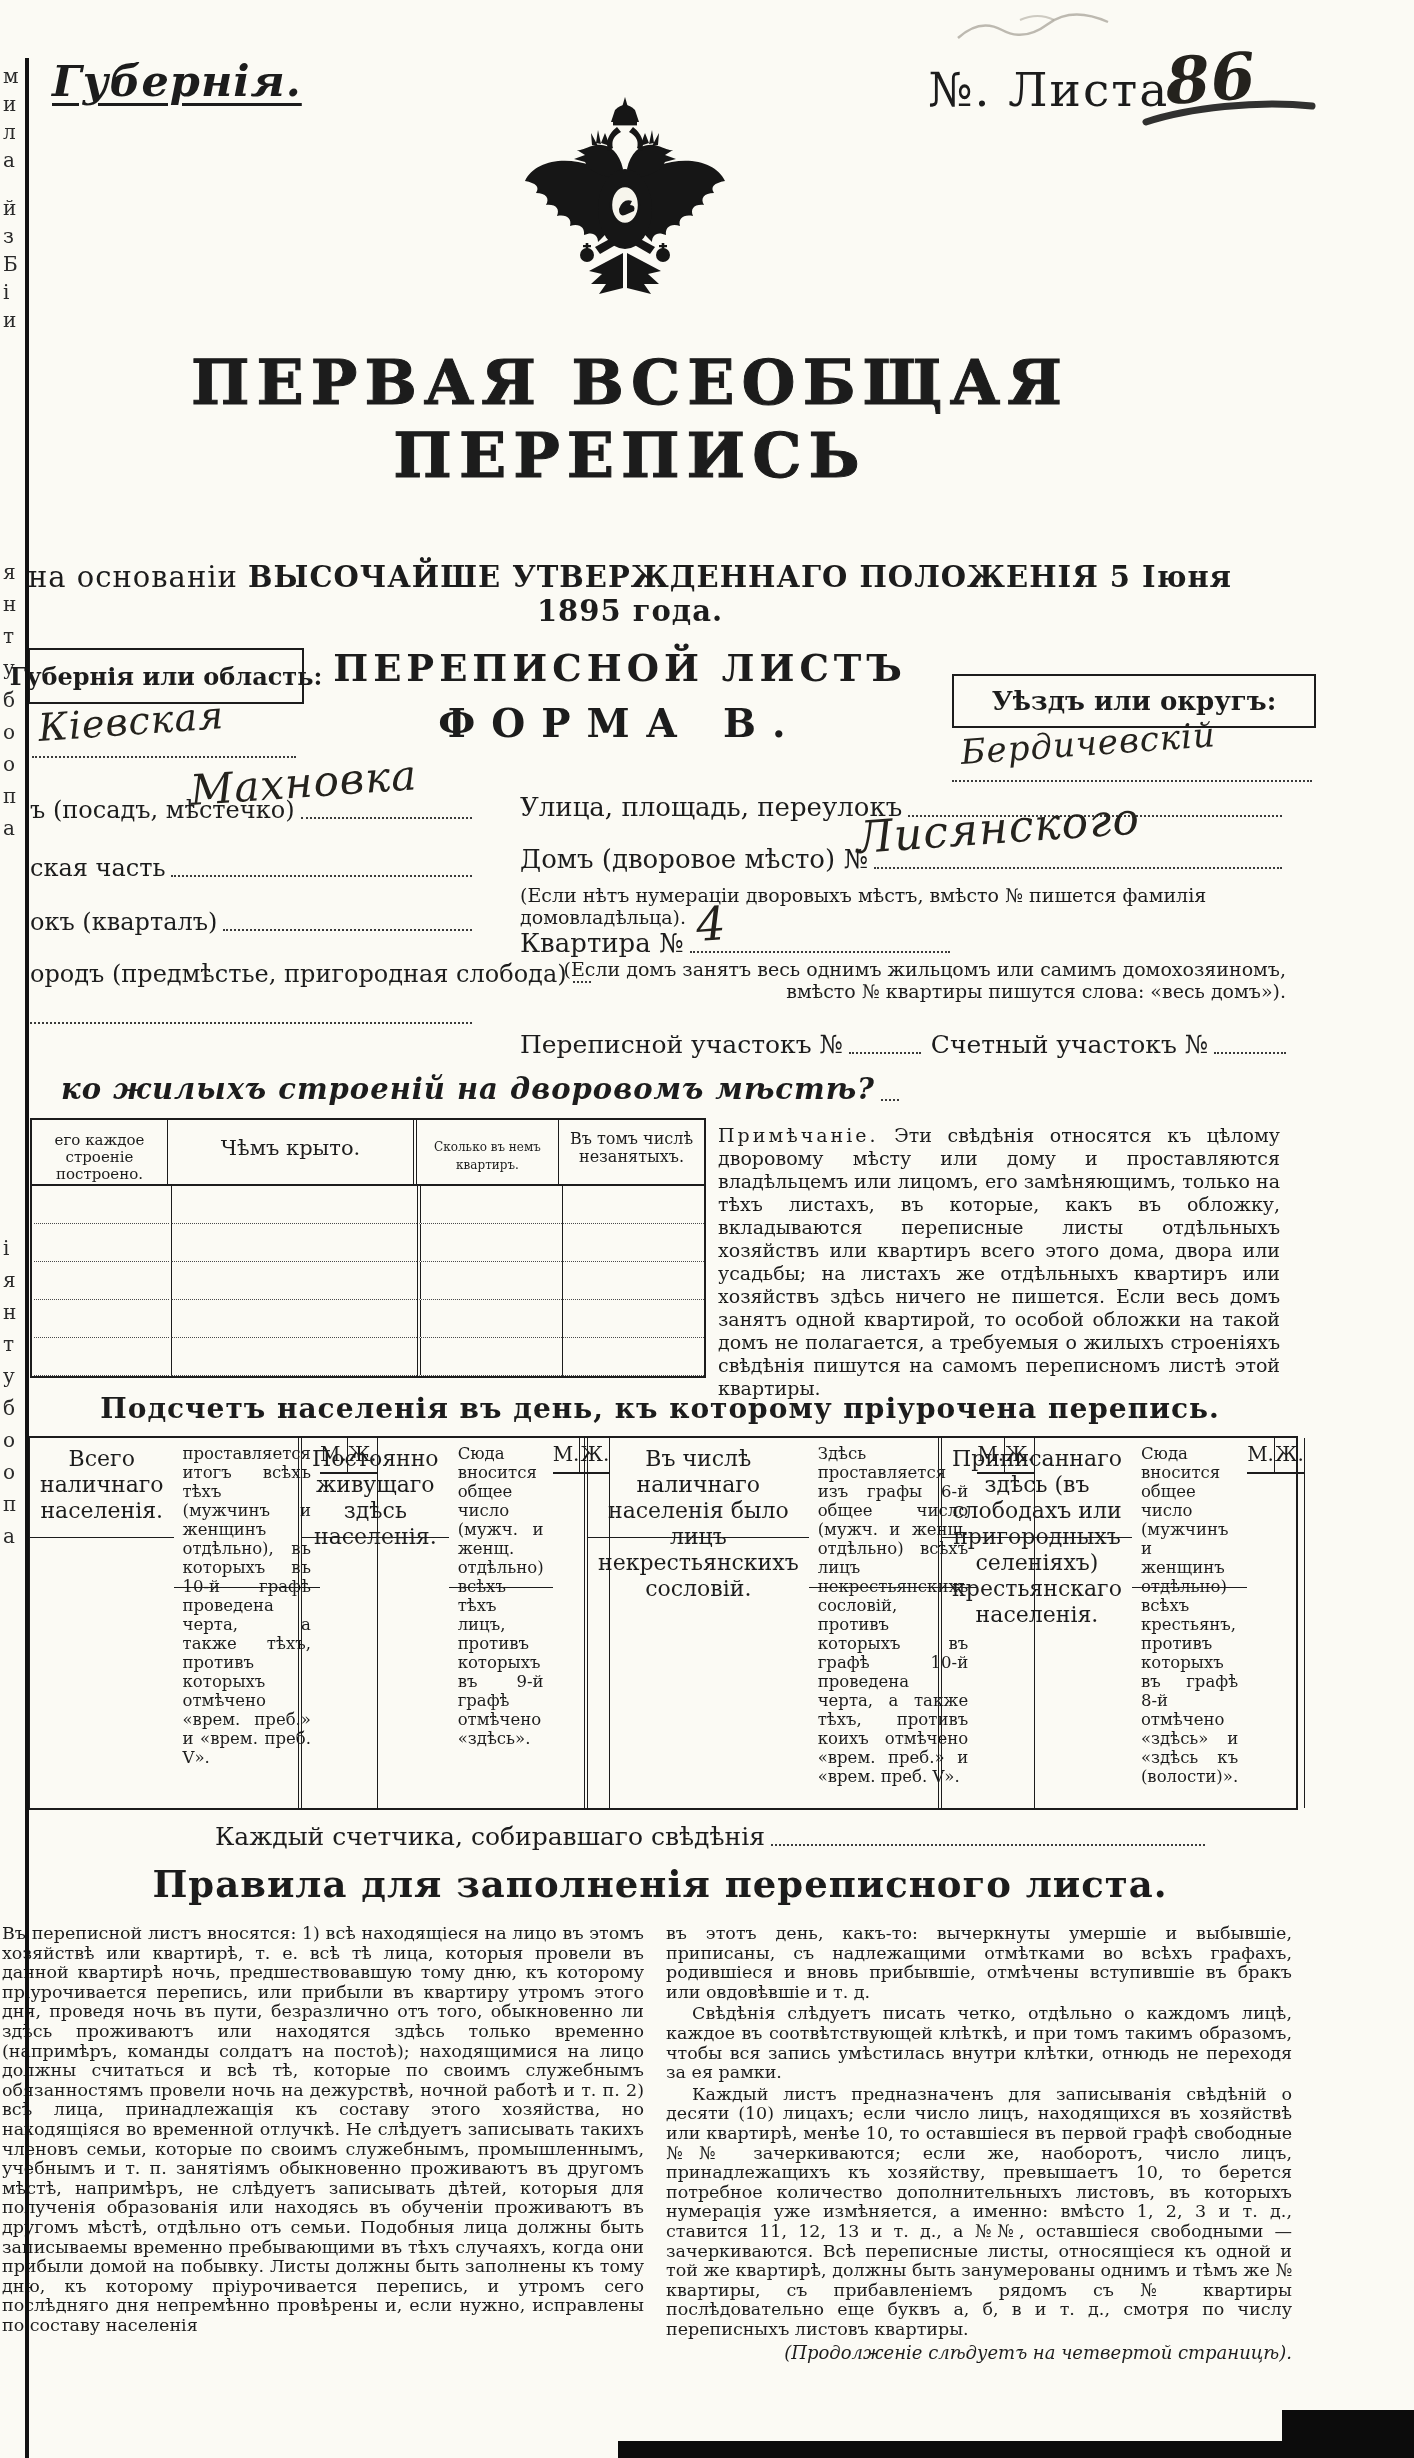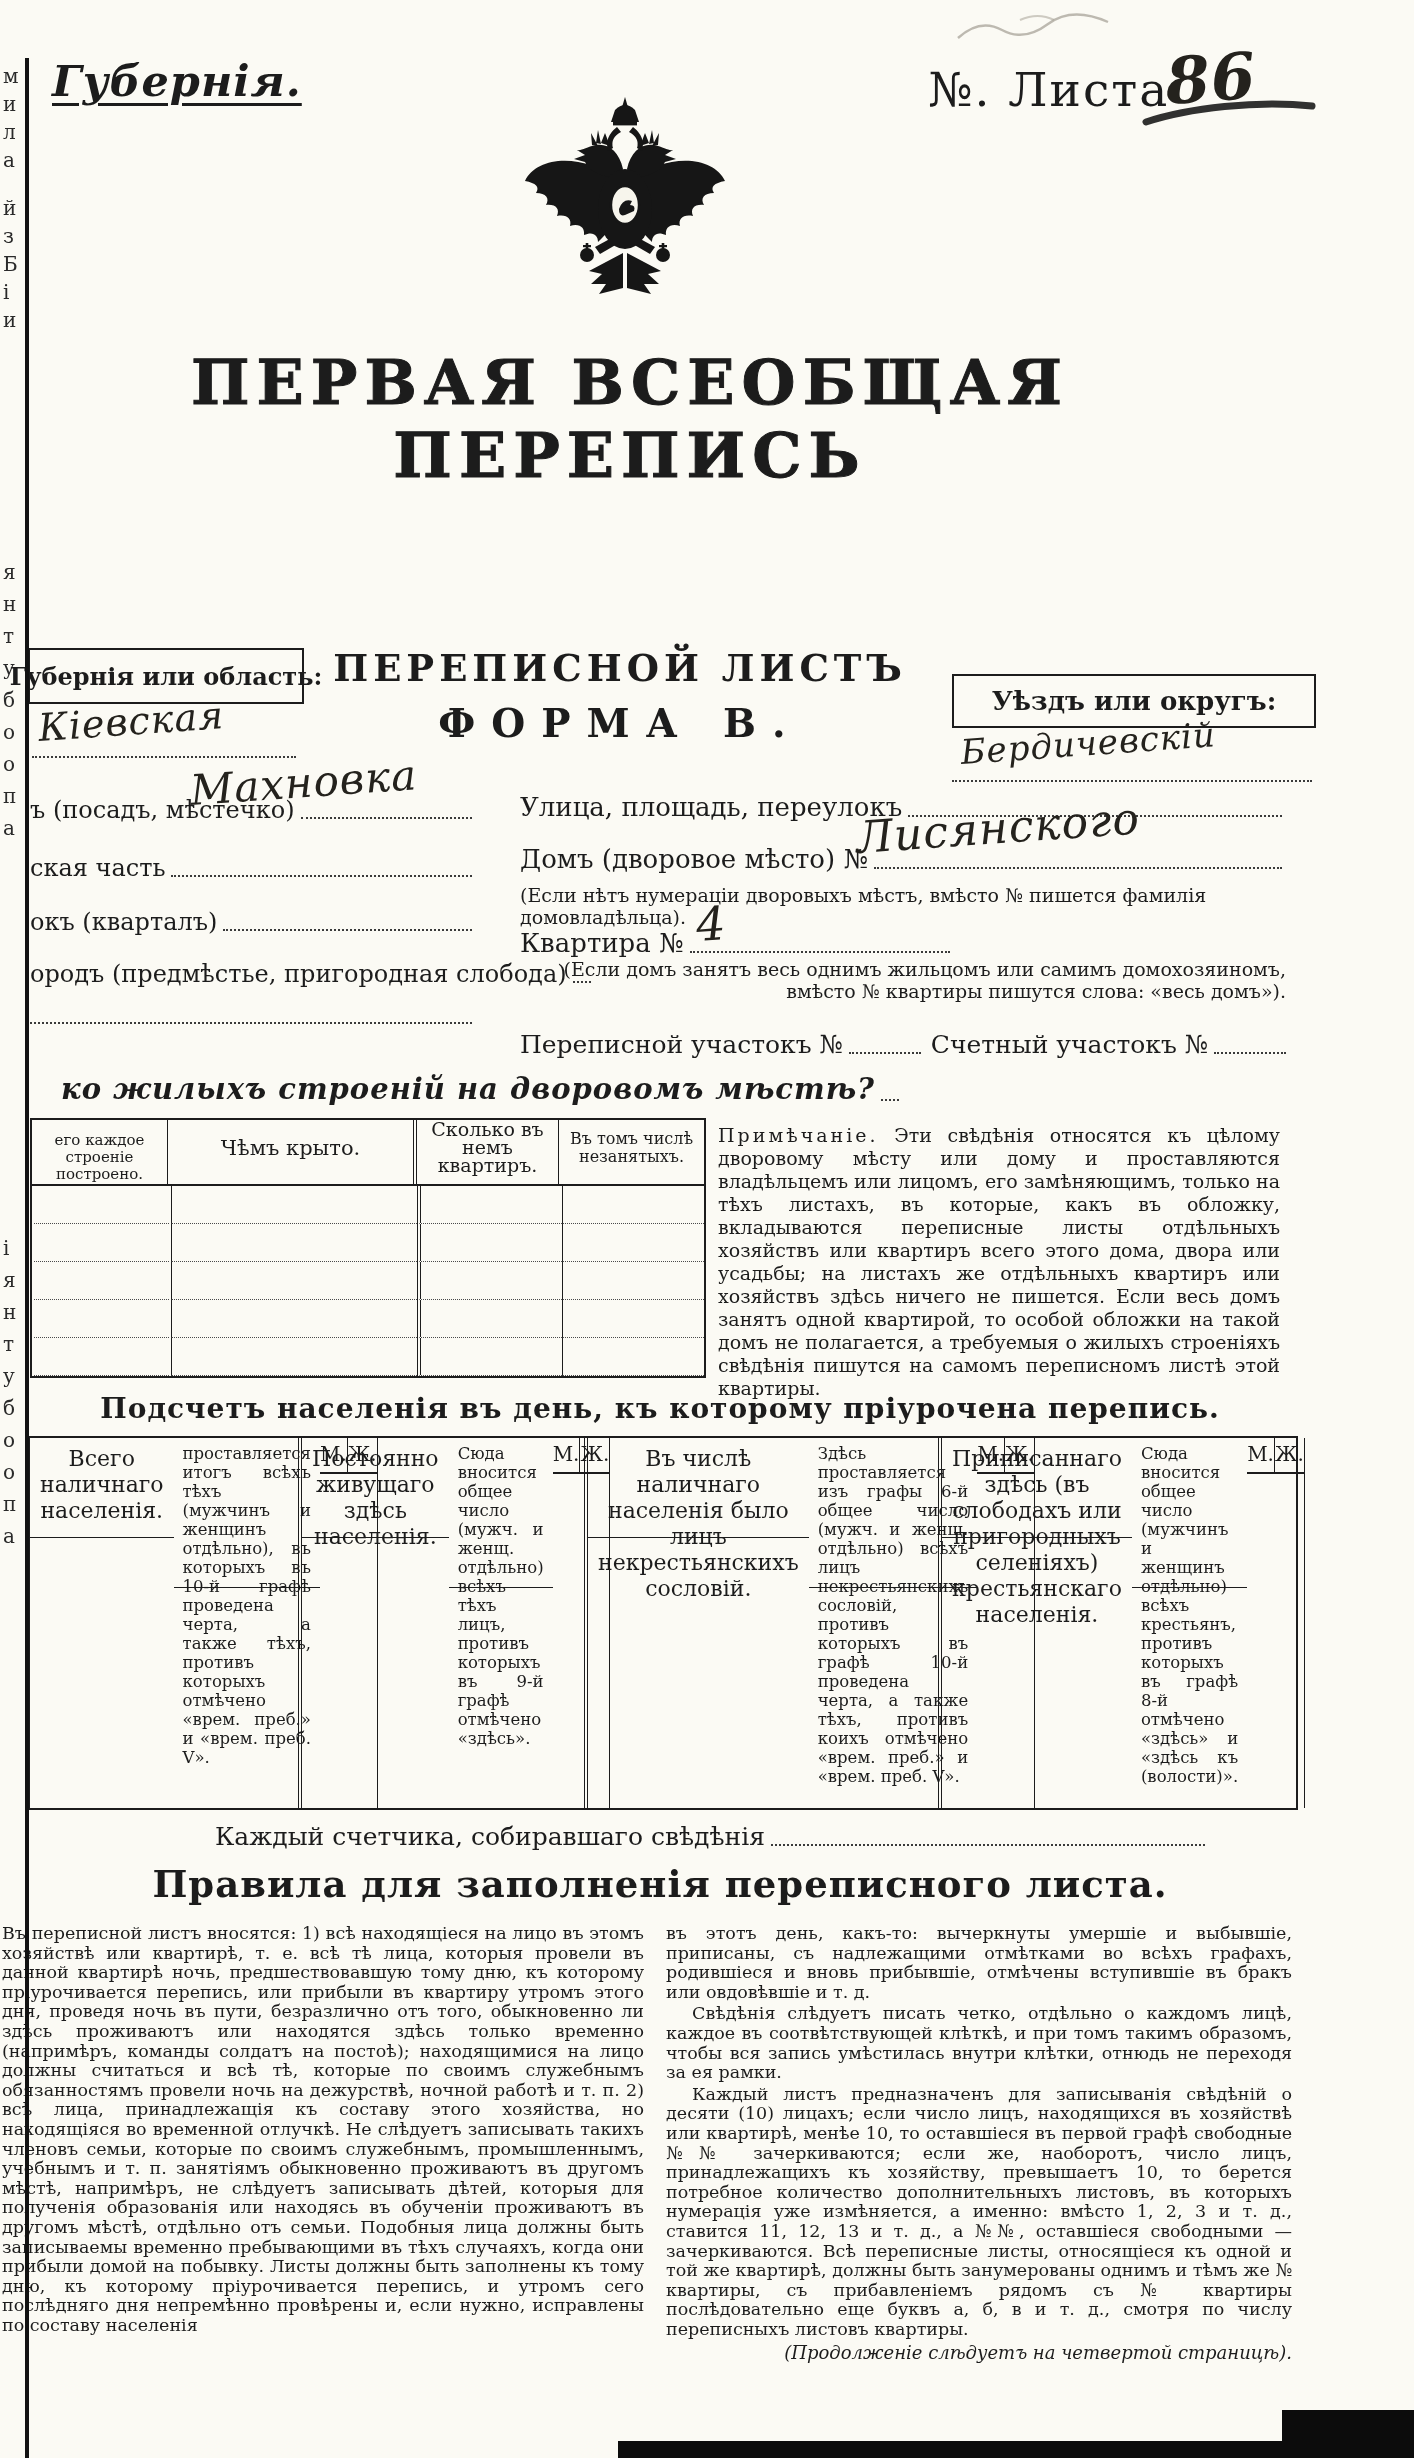--- a/index.html
+++ b/index.html
@@ -124,20 +124,24 @@
         <path d="M102 32 q-13 10 -9 24 l5 -3 q-3 -10 8 -16 z"></path>
         <path d="M118 32 q13 10 9 24 l-5 -3 q3 -10 -8 -16 z"></path>
         <ellipse cx="110" cy="114" rx="27" ry="40"></ellipse>
       </g>
       <ellipse cx="110" cy="110" rx="14" ry="19" fill="#f7f5ec" stroke="#161616" stroke-width="2.4"></ellipse>
       <path d="M104 114 q4 -11 13 -8 l-2 4 q6 0 4 6 l-9 4 q-6 2 -6 -6 z" fill="#161616"></path>
     </svg>
   </div>
 
   <div class="abs mh-title center" style="left:20px;top:346px;width:1220px;">ПЕРВАЯ ВСЕОБЩАЯ ПЕРЕПИСЬ</div>
+  <div class="abs mh-basis center" style="left:20px;top:560px;width:1220px;">
+    <span>на основаніи</span>
+    <span class="b">ВЫСОЧАЙШЕ УТВЕРЖДЕННАГО ПОЛОЖЕНІЯ 5 Іюня 1895 года.</span>
+  </div>
 
   <div class="abs gbox" style="left:28px;top:648px;width:272px;height:52px;font-size:24px;">
     <span>Губернія или область:</span>
   </div>
   <div class="abs under" style="left:32px;top:704px;width:264px;height:52px;">
     <span class="hand" style="position:absolute;left:8px;top:2px;font-size:38px;">Кіевская</span>
   </div>
 
   <div class="abs fh-sheet center" style="left:320px;top:646px;width:600px;">ПЕРЕПИСНОЙ ЛИСТЪ</div>
   <div class="abs fh-form center" style="left:320px;top:700px;width:600px;">ФОРМА В.</div>
@@ -197,21 +201,21 @@
 
   <div class="abs frow" style="left:30px;top:1072px;width:676px;">
     <span class="lbl q-italic">ко жилыхъ строеній на дворовомъ мѣстѣ?</span>
     <span class="dots"></span>
   </div>
 
   <div class="abs bt" style="left:30px;top:1118px;width:672px;">
     <div class="bt-head">
       <div style="width:135px;font-size:15px;line-height:17px;padding-top:12px;">его каждое строеніе построено.</div>
       <div style="width:246px;font-size:21px;padding-top:16px;">Чѣмъ крыто.</div>
-      <div class="dbl" style="width:145px;font-size:19px;line-height:18px;padding-top:0;">Сколько въ немъ квартиръ.</div>
+      <div class="dbl" style="width:145px;font-size:12px;line-height:18px;padding-top:18px;">Сколько въ немъ квартиръ.</div>
       <div style="flex:1;font-size:16px;line-height:18px;padding-top:10px;">Въ томъ числѣ незанятыхъ.</div>
     </div>
     <div class="bt-row">
       <div style="width:135px;"></div>
         <div style="width:246px;"></div>
         <div class="dbl" style="width:145px;"></div>
         <div style="flex:1;"></div>
     </div>
     <div class="bt-row">
       <div style="width:135px;"></div>

